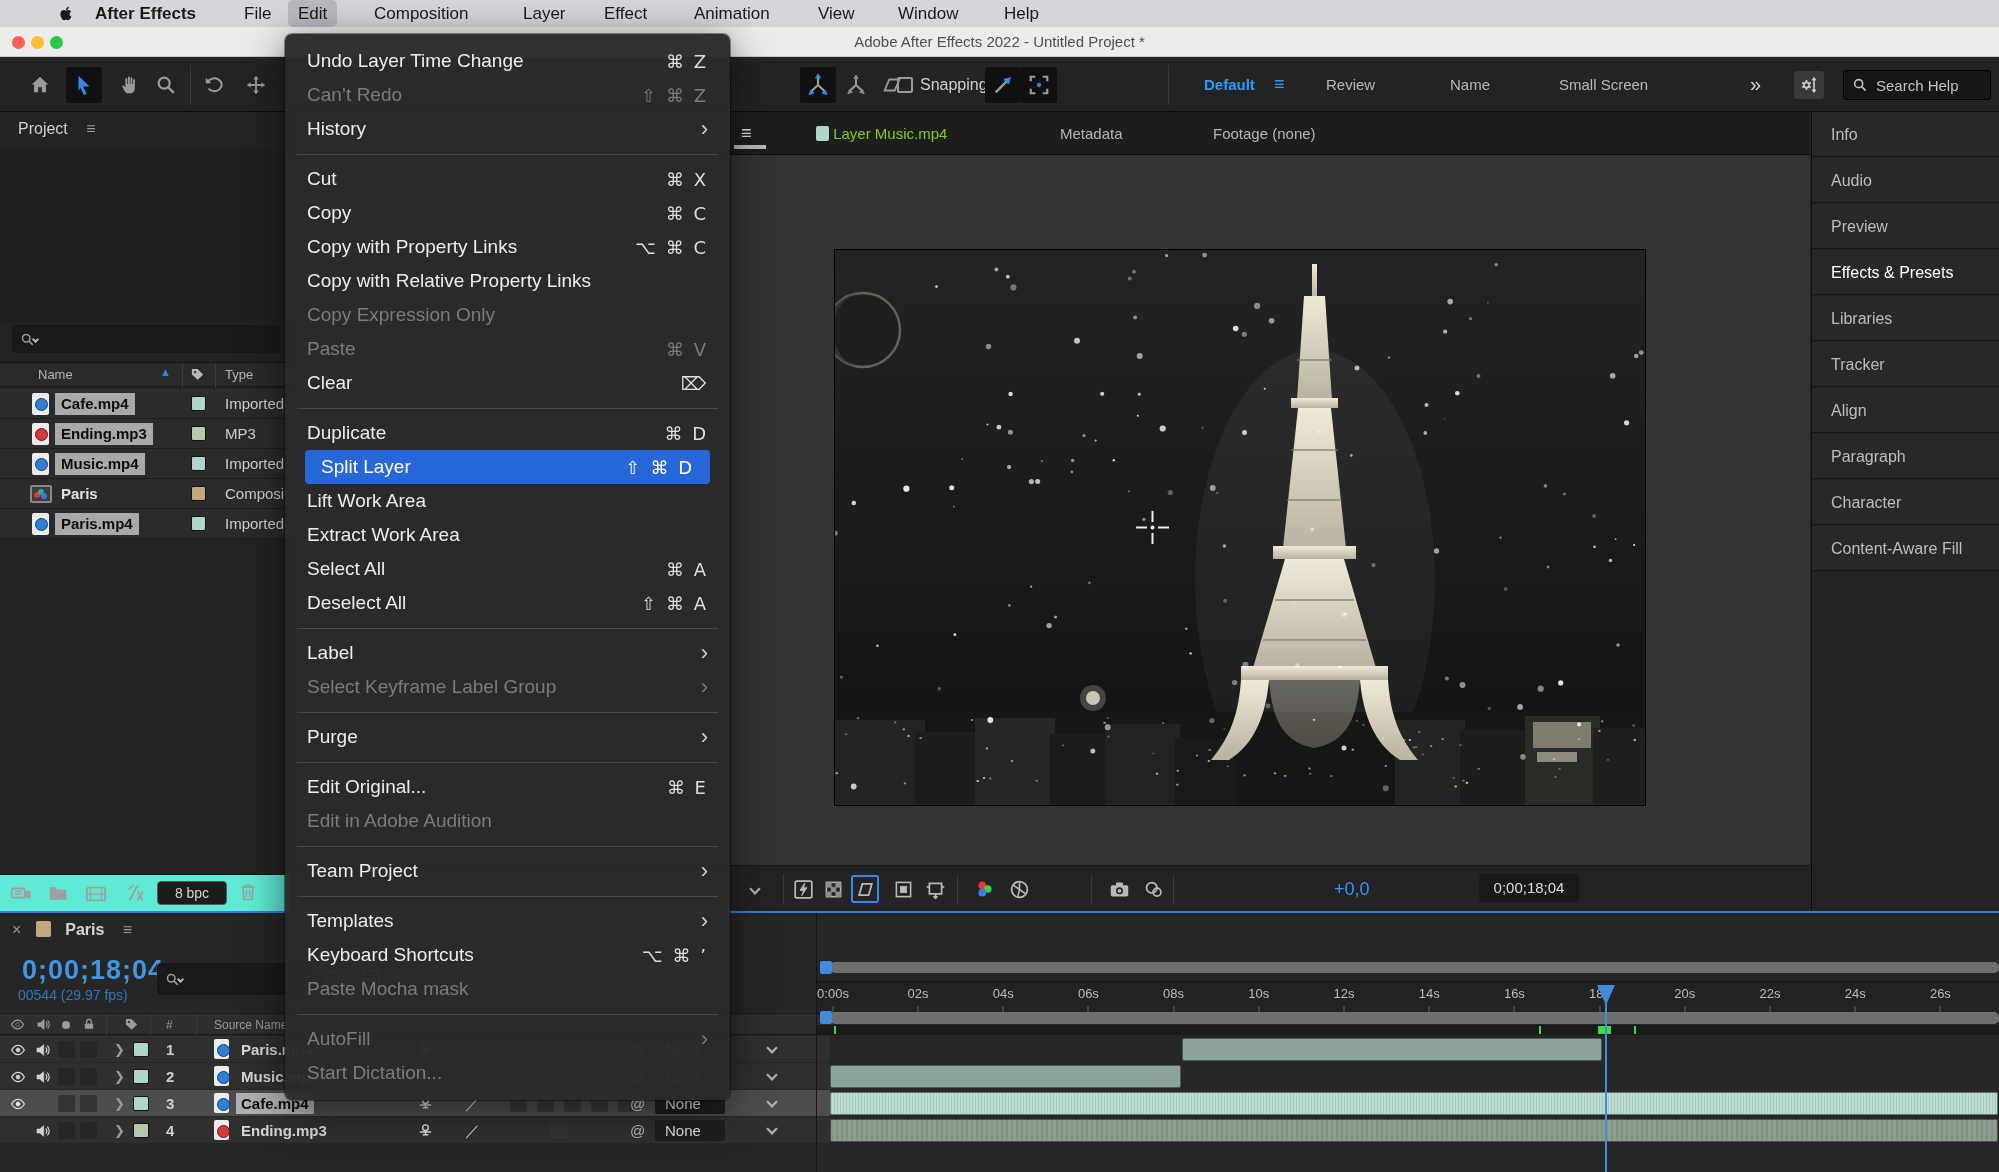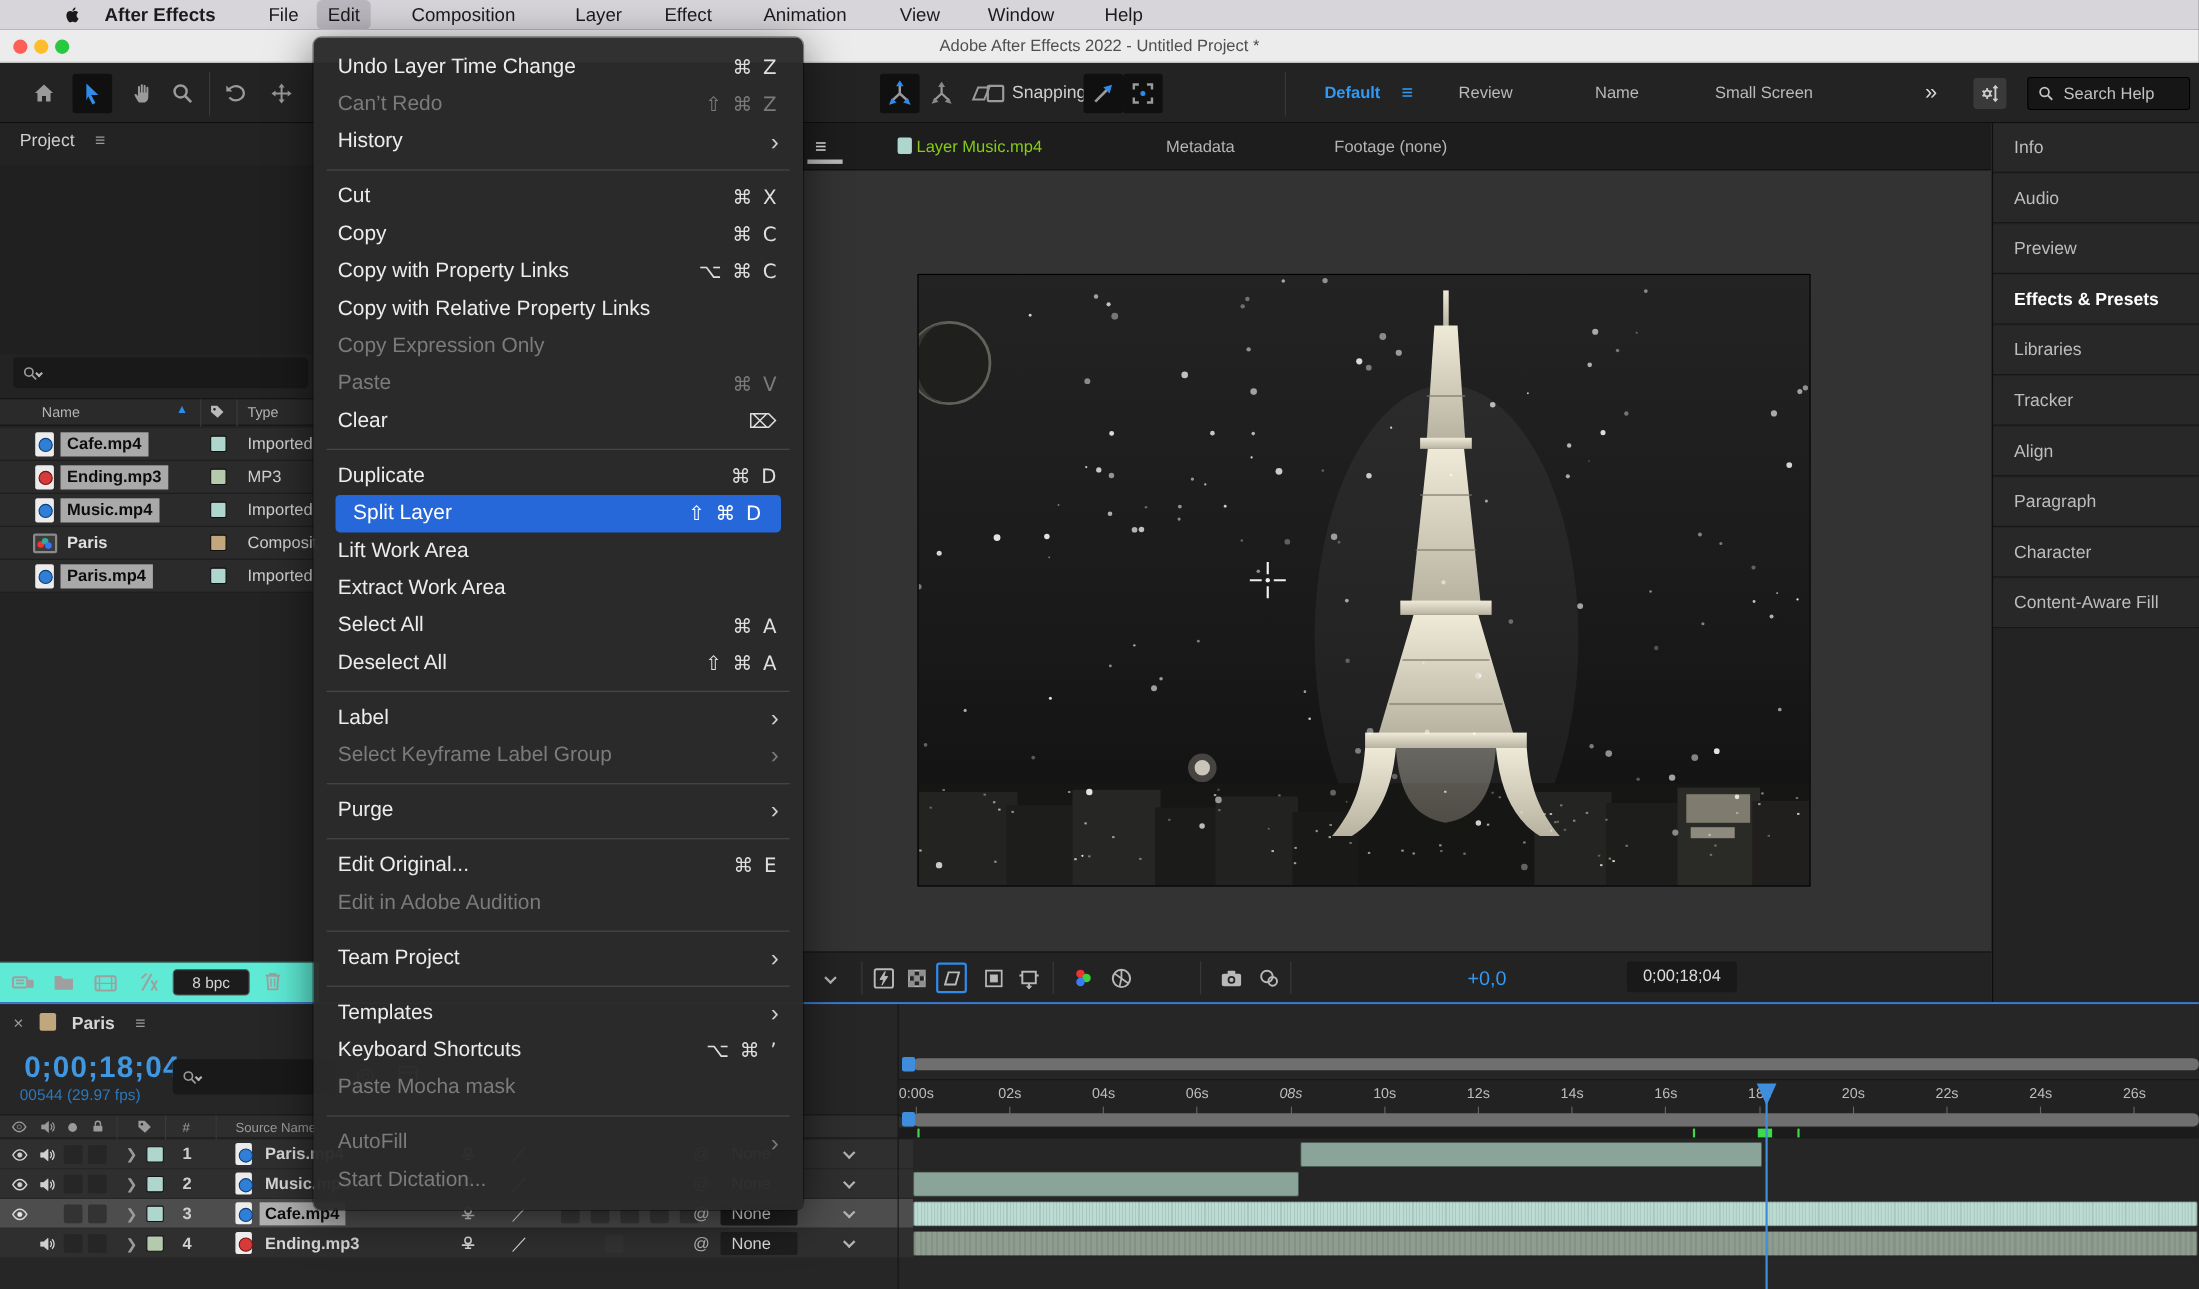--- a/index.html
+++ b/index.html
@@ -66,21 +66,21 @@
   #viewer-toolbar{left:291px;top:865px;width:1519px;height:46px;background:#232323;border-top:1px solid #161616}
   .vtico{position:absolute;top:9px;width:28px;height:28px;display:flex;align-items:center;justify-content:center;color:#b9b9b9}
   #vt-roi{border:2px solid #2f8ceb;border-radius:3px}
   #vt-timecode{position:absolute;left:1188px;top:8px;width:100px;height:28px;background:#191919;border-radius:3px;text-align:center;line-height:28px;font-size:15px;color:#dcdcdc}
   #vt-exp{position:absolute;left:1043px;top:0;height:46px;line-height:46px;color:#2f9bf6;font-size:18px}
 
   
   #sidebar{left:1811px;top:112px;width:188px;height:799px;background:#232323;border-left:1px solid #0d0d0d}
   .sbitem{position:absolute;left:0;width:188px;height:45px;border-bottom:1px solid #161616;background:#282828;
     line-height:45px;padding-left:19px;font-size:16px;color:#bdbdbd;white-space:nowrap;overflow:hidden}
-  .sbitem.on{color:#fff;font-weight:bold}
+  .sbitem.on{color:#fff;font-weight:normal}
 
   
   #tl-blue{left:0;top:911px;width:1999px;height:2px;background:#3a7bd5}
   #timeline{left:0;top:913px;width:1999px;height:259px;background:#262626}
   #tl-left{position:absolute;left:0;top:0;width:830px;height:259px}
   #tl-tab{position:absolute;left:12px;top:8px;height:26px;font-size:16px;color:#d6d6d6}
   #tl-tc{position:absolute;left:22px;top:42px;font-size:27px;font-weight:bold;color:#3e97e0;letter-spacing:1px}
   #tl-frames{position:absolute;left:18px;top:74px;font-size:14px;color:#2f78b8}
   #tl-search{position:absolute;left:157px;top:50px;width:148px;height:32px;background:#191919;border-radius:4px;display:flex;align-items:center;padding:0 8px;color:#9a9a9a}
   #tl-cols{position:absolute;left:0;top:100px;width:830px;height:22px;background:#2e2e2e;border-top:1px solid #181818;border-bottom:1px solid #181818;font-size:12px;color:#9a9a9a}
@@ -892,21 +892,21 @@
     <div class="bluecap" style="top:48px"></div>
     <div id="ruler">
         <span class="rlab" style="left: 16px;">0:00s</span>
         <span class="rtick" style="left: 16px;"></span>
         <span class="rlab" style="left: 101px;">02s</span>
         <span class="rtick" style="left: 101px;"></span>
         <span class="rlab" style="left: 186.2px;">04s</span>
         <span class="rtick" style="left: 186.2px;"></span>
         <span class="rlab" style="left: 271.4px;">06s</span>
         <span class="rtick" style="left: 271.4px;"></span>
-        <span class="rlab" style="left: 356.6px; font-style: italic;">08s</span>
+        <span class="rlab" style="left: 356.6px;">08s</span>
         <span class="rtick" style="left: 356.6px;"></span>
         <span class="rlab" style="left: 441.8px;">10s</span>
         <span class="rtick" style="left: 441.8px;"></span>
         <span class="rlab" style="left: 527px; text-align: center;">12s</span>
         <span class="rtick" style="left: 527px;"></span>
         <span class="rlab" style="left: 612.2px;">14s</span>
         <span class="rtick" style="left: 612.2px;"></span>
         <span class="rlab" style="left: 697.4px;">16s</span>
         <span class="rtick" style="left: 697.4px;"></span>
         <span class="rlab" style="left: 782.6px;">18s</span>

